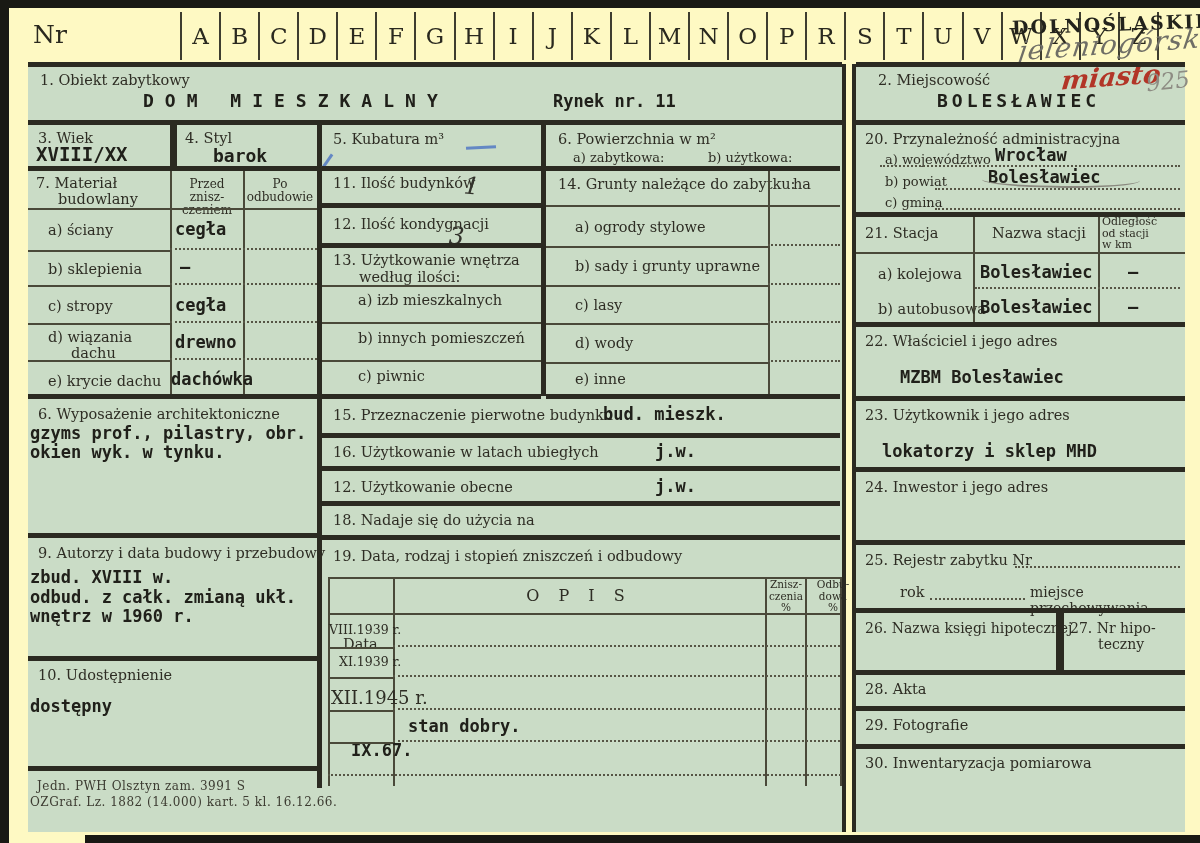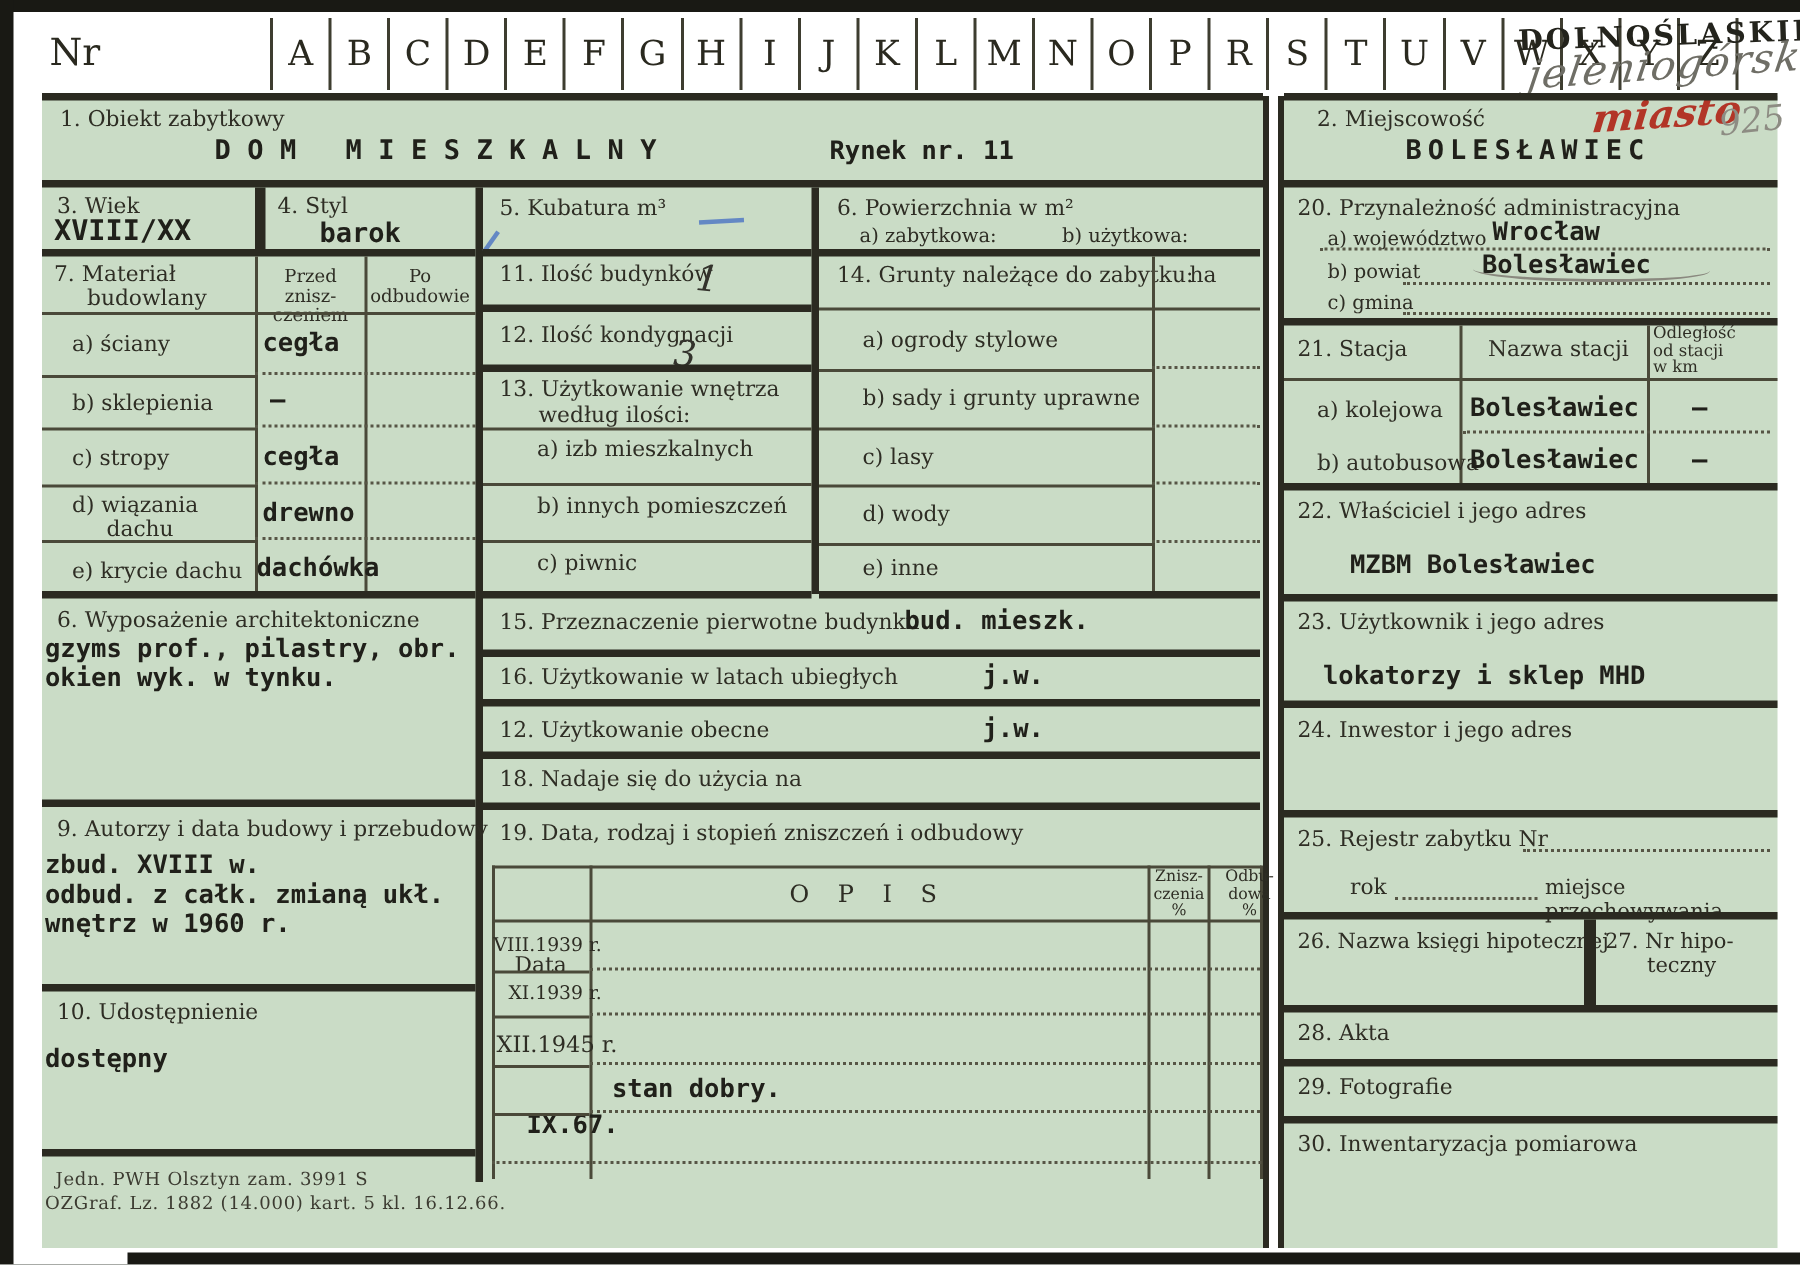--- a/index.html
+++ b/index.html
@@ -1,16 +1,16 @@
 <!DOCTYPE html>
 <html><head>
 <meta charset="utf-8">
 <style>
   html,body{margin:0;padding:0;background:#777;}
-  #page{position:relative;width:1200px;height:843px;background:#ffffff;overflow:hidden;
+  #page{position:relative;width:1200px;height:843px;background:#fef9c3;overflow:hidden;
         font-family:"DejaVu Serif",serif;}
   .abs{position:absolute;}
   .green{background:#cadcc6;}
   .lbl{font-family:"DejaVu Serif",serif;font-size:14.5px;color:#2e2d24;}
   .lbls{font-family:"DejaVu Serif",serif;font-size:13px;color:#2e2d24;}
   .lblxs{font-family:"DejaVu Serif",serif;font-size:10.5px;color:#2e2d24;line-height:11.5px;}
   .typed{font-family:"DejaVu Sans Mono",monospace;font-weight:700;font-size:17px;color:#20201a;}
   .hl{background:#2b2a21;height:5px;}
   .tl{background:#4a4939;height:2px;}
   .vl{background:#4a4939;width:2px;}
@@ -203,21 +203,21 @@
   <div class="abs lblxs pre" style="left:806px;top:579px;width:54px;text-align:center;">Odbu-
 dowa
 %</div>
   <div class="abs tl" style="left:328px;top:613px;width:513px;"></div>
   <div class="abs lbls" style="left:329px;top:622px;font-size:12.5px;">VIII.1939 r.</div>
   <div class="abs tl" style="left:328px;top:647px;width:65px;height:1.5px;"></div>
   <div class="abs dot" style="left:393px;top:645px;width:447px;"></div>
   <div class="abs lbls" style="left:339px;top:654px;font-size:12.5px;">XI.1939 r.</div>
   <div class="abs tl" style="left:328px;top:677px;width:65px;height:1.5px;"></div>
   <div class="abs dot" style="left:393px;top:675px;width:447px;"></div>
-  <div class="abs lbls" style="left:331px;top:687px;font-size:15px;">XII.1945 r.</div>
+  <div class="abs lbls" style="left:331px;top:687px;font-size:18px;">XII.1945 r.</div>
   <div class="abs tl" style="left:328px;top:710px;width:65px;height:1.5px;"></div>
   <div class="abs dot" style="left:393px;top:708px;width:447px;"></div>
   <div class="abs typed" style="left:335px;top:740px;margin-left:16px;">IX.67.</div>
   <div class="abs typed" style="left:408px;top:716px;">stan dobry.</div>
   <div class="abs tl" style="left:328px;top:742px;width:65px;height:1.5px;"></div>
   <div class="abs dot" style="left:393px;top:740px;width:447px;"></div>
   <div class="abs dot" style="left:328px;top:774px;width:513px;"></div>
 
   <div class="abs lbls" style="left:37px;top:779px;font-size:12px;color:#3c3b31;letter-spacing:0.5px;">Jedn. PWH Olsztyn zam. 3991 S</div>
   <div class="abs lbls" style="left:30px;top:795px;font-size:12px;color:#3c3b31;letter-spacing:0.5px;">OZGraf. Lz. 1882 (14.000) kart. 5 kl. 16.12.66.</div>

